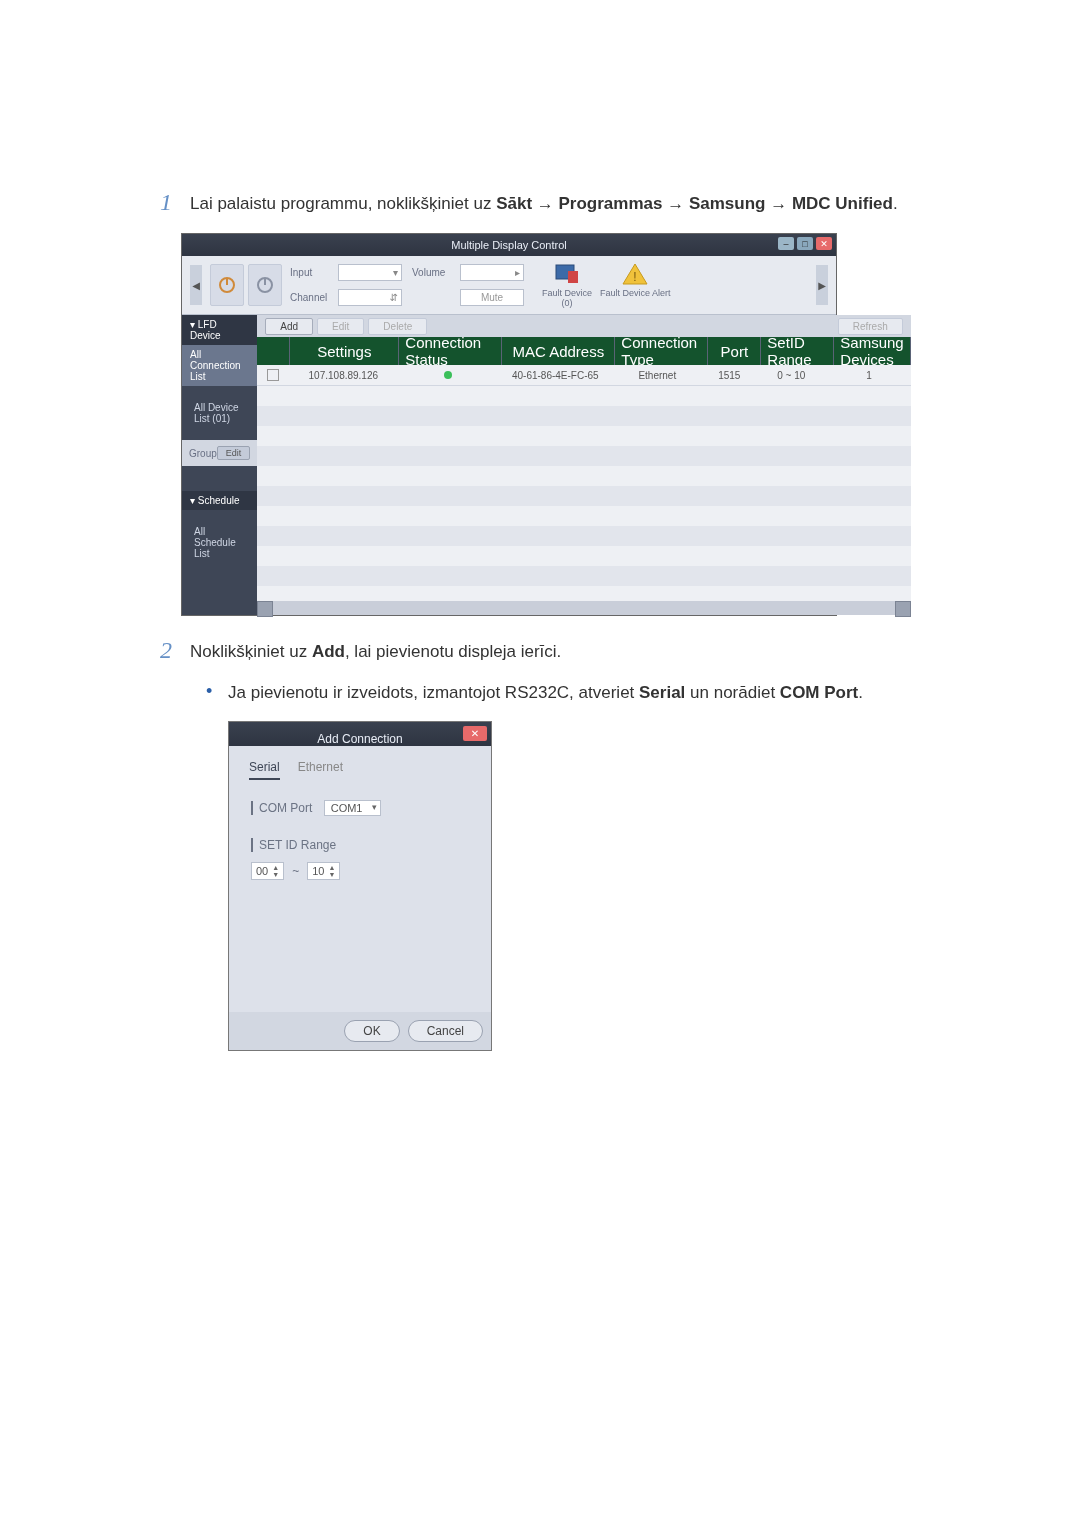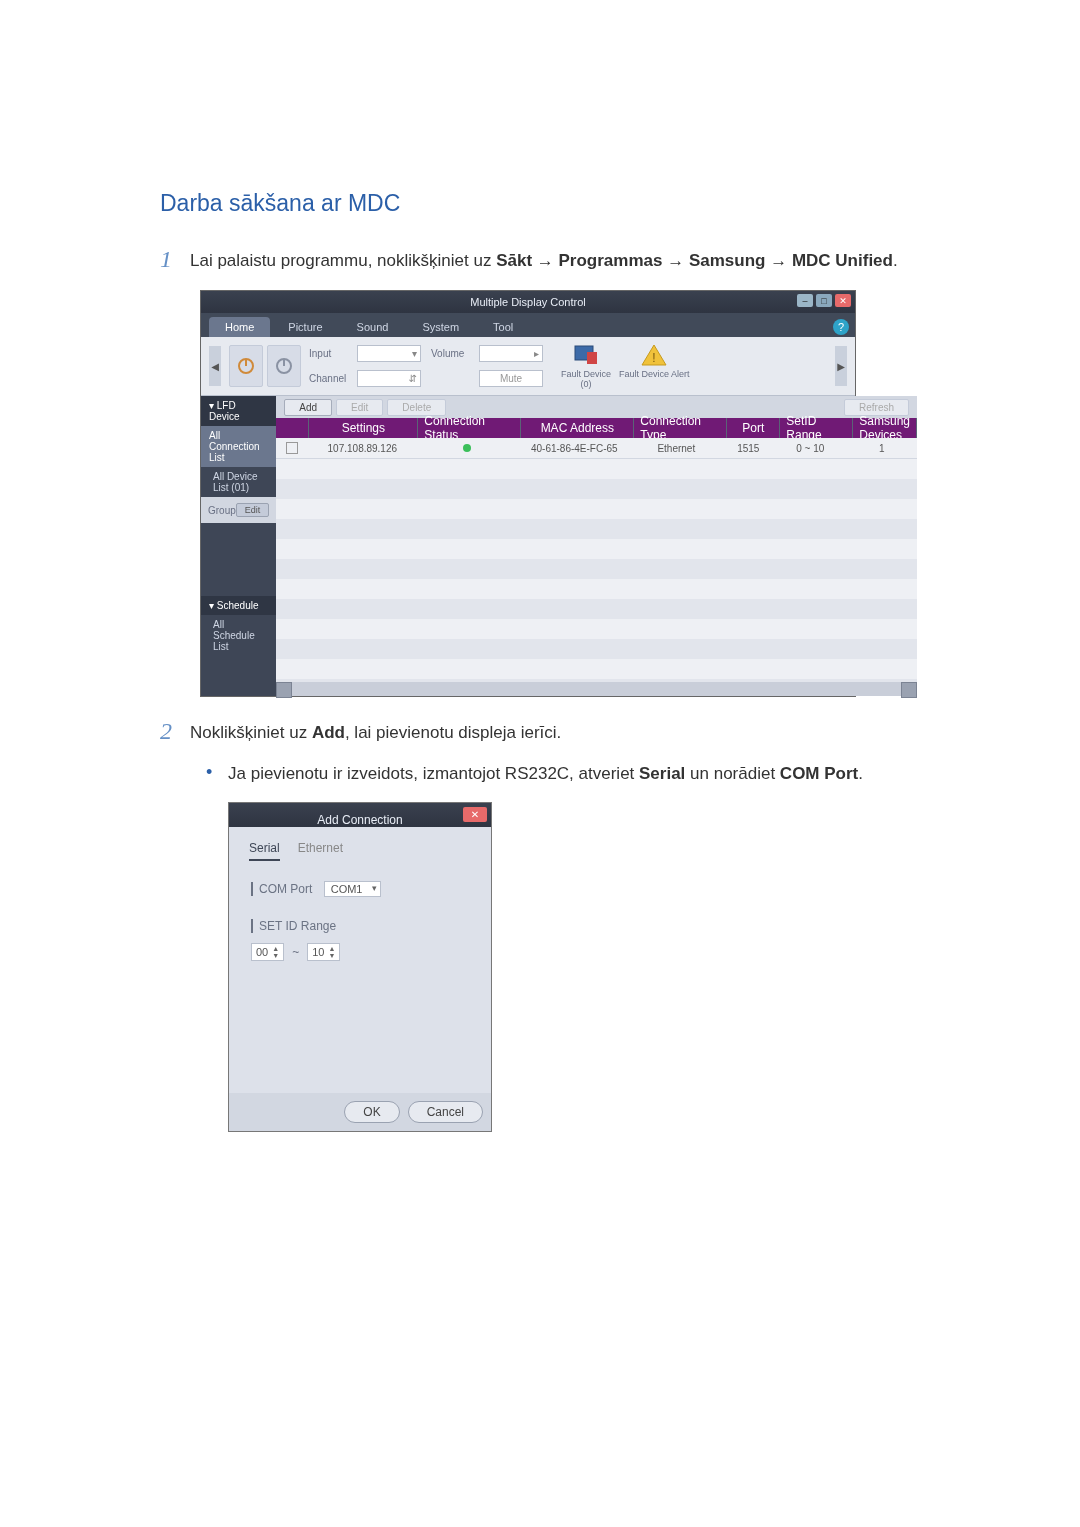--- a/index.html
+++ b/index.html
@@ -7,21 +7,21 @@
   .heading{color:#2b5fa8;font-size:23px;font-weight:500;margin:0 0 30px 0}
   .step{display:flex;align-items:flex-start;margin:0 0 14px 0}
   .step-num{color:#6590c6;font-style:italic;font-size:24px;font-family:"Times New Roman",serif;width:30px;flex:none;line-height:1}
   .step-body{font-size:17px;color:#333;line-height:1.6;flex:1}
   .step-body b{font-weight:bold}
   .bullet-row{display:flex;align-items:flex-start;margin-left:46px;margin-top:12px}
   .bullet-dot{color:#2b5fa8;font-size:18px;width:22px;flex:none;line-height:1.4}
   .bullet-body{font-size:17px;color:#333;line-height:1.6}
 
   
-  .mdc-wrap{margin:16px 0 22px 40px}
+  .mdc-wrap{margin:16px 0 22px 21px}
   .mdc-win{width:654px;background:#e7eaf0;border:1px solid #666;position:relative}
   .mdc-title{background:linear-gradient(#3a414f,#2e3441);color:#e8edf6;height:22px;display:flex;align-items:center;justify-content:center;font-size:11px;position:relative}
   .mdc-winctrl{position:absolute;right:4px;top:3px;display:flex;gap:3px}
   .mdc-winbtn{width:16px;height:13px;border-radius:2px;display:flex;align-items:center;justify-content:center;font-size:9px;color:#222}
   .mdc-min{background:#9bb6c7}
   .mdc-max{background:#8aa8bd}
   .mdc-close{background:#e76a6a;color:#fff}
   .mdc-help{position:absolute;right:6px;top:28px;width:16px;height:16px;border-radius:50%;background:#2ea3c8;color:#fff;font-size:11px;display:flex;align-items:center;justify-content:center}
   .mdc-menu{background:#414a59;height:24px;display:flex;align-items:flex-end;padding:0 8px}
   .mdc-tab{padding:4px 16px;font-size:11px;color:#cfd6e4;border-radius:4px 4px 0 0;margin-right:2px}
@@ -35,28 +35,28 @@
   .mdc-fieldrow{display:flex;align-items:center;gap:4px}
   .mdc-fieldlab{font-size:10px;color:#697084;width:44px}
   .mdc-fieldin{width:56px;height:15px;background:#fff;border:1px solid #b9c0cd;font-size:10px;padding:0 3px;display:flex;align-items:center;justify-content:flex-end;color:#888}
   .mdc-fault{display:flex;gap:8px;margin-left:8px}
   .mdc-faultitem{display:flex;flex-direction:column;align-items:center;font-size:9px;color:#697084}
   .mdc-faultico{width:28px;height:24px;margin-bottom:2px}
   .mdc-body{display:flex;height:300px}
   .mdc-side{width:120px;background:#3e4656;color:#cfd6e4;font-size:10px;display:flex;flex-direction:column}
   .mdc-sidehdr{background:#2f3644;color:#fff;padding:4px 8px;font-size:10px}
   .mdc-sideitem{padding:4px 8px;background:#6b778e;color:#fff}
-  .mdc-sidesub{padding:4px 12px}
+  .mdc-sidesub{padding:16px 12px}
   .mdc-siderow{display:flex;justify-content:space-between;align-items:center;padding:6px 7px;background:#d2d7e1;color:#697084}
   .mdc-smallbtn{background:#c4cbd9;border:1px solid #9aa2b1;padding:1px 8px;font-size:9px;color:#555;border-radius:2px}
   .mdc-main{flex:1;display:flex;flex-direction:column}
   .mdc-actionrow{background:#d2d7e1;height:22px;display:flex;align-items:center;padding:0 8px;gap:4px}
   .mdc-actbtn{background:#e7eaf0;border:1px solid #a6adbb;padding:2px 14px;font-size:10px;color:#444;border-radius:2px}
   .mdc-actbtn.dis{color:#aaa;border-color:#c4cbd9}
-  .mdc-tablehdr{background:#701a75;height:20px;display:flex;color:#fff;font-size:12px}
+  .mdc-tablehdr{background:#14532d;height:28px;display:flex;color:#fff;font-size:15px}
   .mdc-th{padding:3px 6px;border-right:1px solid #5a6376;display:flex;align-items:center;justify-content:center}
   .mdc-tablerow{height:20px;display:flex;font-size:10px;color:#555;background:#eef0f4;border-bottom:1px solid #d2d7e1}
   .mdc-td{padding:3px 6px;display:flex;align-items:center;justify-content:center}
   .mdc-striperows{flex:1;background:repeating-linear-gradient(#eef0f4 0,#eef0f4 20px,#e2e5ec 20px,#e2e5ec 40px)}
   .mdc-scroll{height:14px;background:#c9ced9;display:flex}
   .mdc-scrollthumb{width:14px;height:14px;background:#9aa2b1;border:1px solid #7b8393}
   .c-set{width:20px}
   .c-ip{width:96px}
   .c-stat{width:90px}
   .c-mac{width:100px}
@@ -81,48 +81,40 @@
   .dlg-spinrow{display:flex;align-items:center;gap:8px;margin-top:10px}
   .dlg-spin{background:#fff;border:1px solid #b9c0cd;padding:1px 4px;font-size:11px;color:#555;display:flex;align-items:center}
   .dlg-spin .ud{display:flex;flex-direction:column;margin-left:4px;font-size:7px;line-height:7px;color:#666}
   .dlg-footer{background:#d2d7e1;padding:8px;display:flex;justify-content:flex-end;gap:8px}
   .dlg-btn{background:#e7eaf0;border:1px solid #9aa2b1;padding:3px 18px;font-size:12px;color:#444;border-radius:11px}
 </style>
 </head>
 <body>
 
 <div class="page">
-  <h2 class="heading">Darba sākšana ar MDC</h2>
 
   <div class="step">
     <div class="step-num">1</div>
     <div class="step-body">
       <span>Lai palaistu programmu, noklikšķiniet uz </span>
       <b>Sākt</b> → <b>Programmas</b> → <b>Samsung</b> → <b>MDC Unified</b>.
     </div>
   </div>
 
   <div class="mdc-wrap">
     <div class="mdc-win">
       <div class="mdc-title">
         <span>Multiple Display Control</span>
         <div class="mdc-winctrl">
           <div class="mdc-winbtn mdc-min">‒</div>
           <div class="mdc-winbtn mdc-max">□</div>
           <div class="mdc-winbtn mdc-close">✕</div>
         </div>
       </div>
       <div class="mdc-help">?</div>
-      <div class="mdc-menu">
-        <div class="mdc-tab active">Home</div>
-        <div class="mdc-tab">Picture</div>
-        <div class="mdc-tab">Sound</div>
-        <div class="mdc-tab">System</div>
-        <div class="mdc-tab">Tool</div>
-      </div>
       <div class="mdc-toolbar">
         <div class="mdc-navarrow">◀</div>
         <div class="mdc-toolblock">
           <div class="mdc-toolico">
               <svg viewBox="0 0 20 20">
                 <circle cx="10" cy="10" r="7" fill="none" stroke="#d08a3a" stroke-width="2"></circle>
                 <line x1="10" y1="3" x2="10" y2="10" stroke="#d08a3a" stroke-width="2"></line>
               </svg>
             </div>
           <div class="mdc-toolico">

